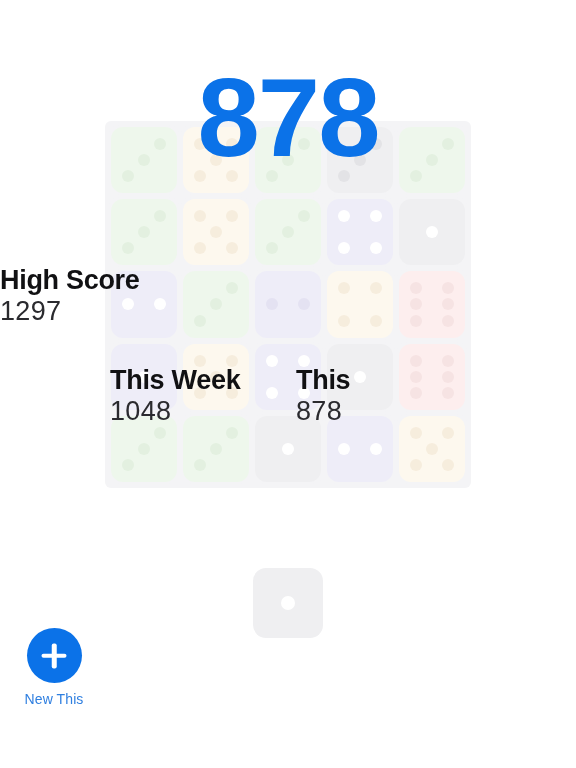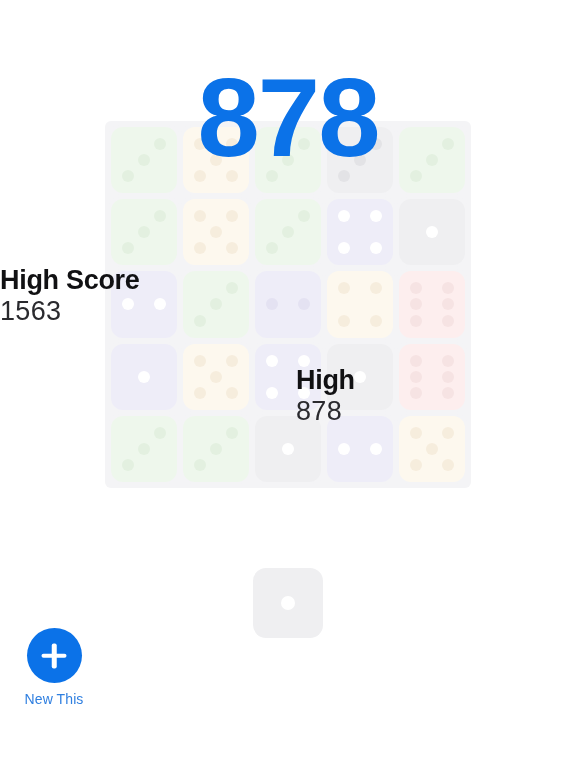--- a/index.html
+++ b/index.html
@@ -545,26 +545,30 @@
             <div class="pip" style="background: rgb(246, 237, 221);"></div>
           </div>
         </div>
       </div>
     </div>
 
   <div class="big-score">878</div>
 
   <div class="stat" id="stat-high">
     <div class="stat-label">High Score</div>
-    <div class="stat-value">1563</div>
+    <div class="stat-value">1297</div>
   </div>
 
+  <div class="stat" id="stat-week">
+    <div class="stat-label">This Week</div>
+    <div class="stat-value">1048</div>
+  </div>
 
   <div class="stat" id="stat-today">
-    <div class="stat-label">High</div>
+    <div class="stat-label">This</div>
     <div class="stat-value">878</div>
   </div>
 
   <div class="next-die" id="next-die" style="background: rgb(239, 239, 241);">
       <div class="pips" style="padding: 8px;">
         <div></div>
         <div></div>
         <div></div>
         <div></div>
         <div class="pip" style="background: rgb(255, 255, 255); width: 14px; height: 14px;"></div>

